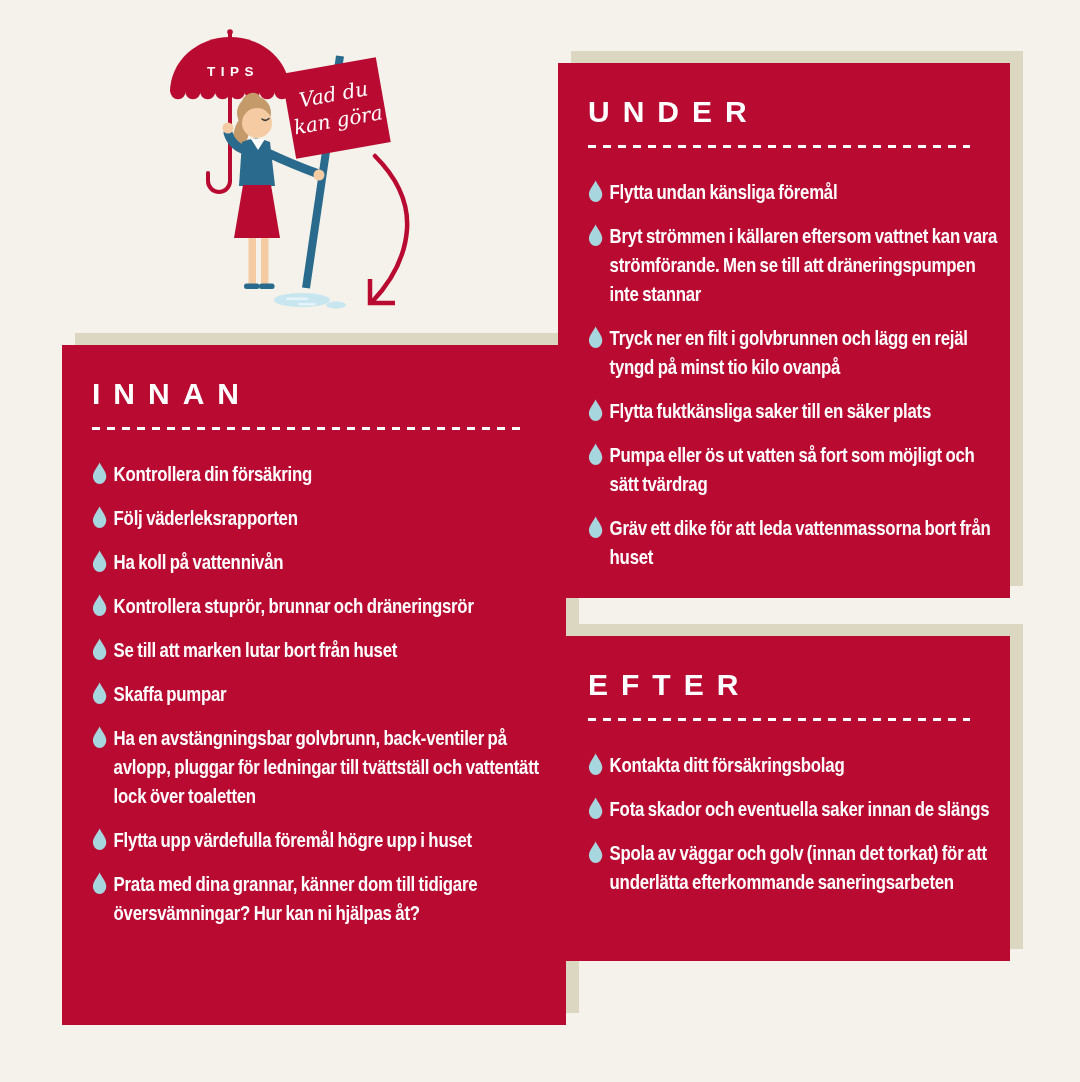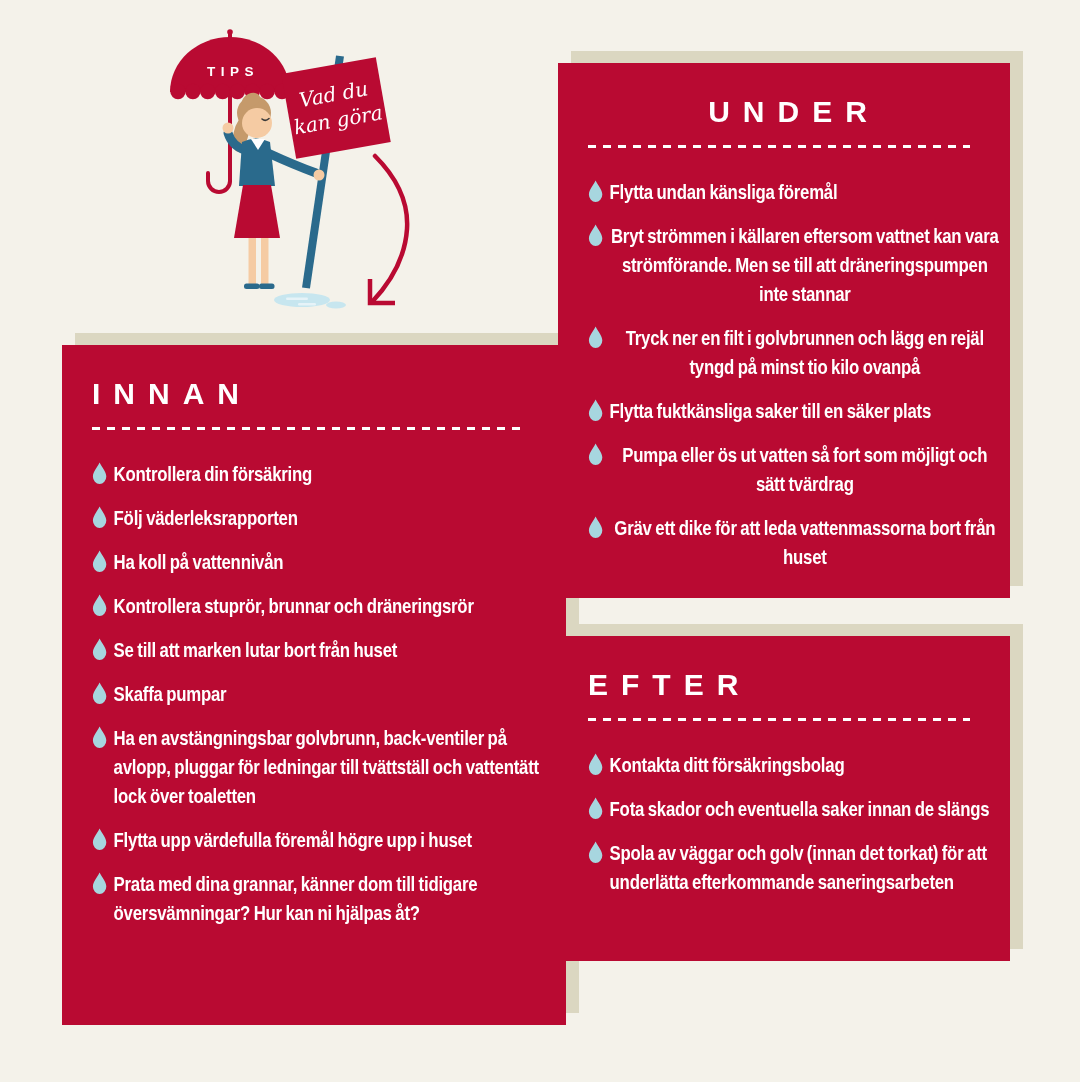--- a/index.html
+++ b/index.html
@@ -23,21 +23,21 @@
   .illustration{position:absolute;left:148px;top:16px;width:330px;height:302px;}
 
   .panel{
     position:absolute;box-sizing:border-box;
     background:var(--panel-red,#B90A32);
     box-shadow:13px -12px 0 0 var(--shadow,#DBD7C1);
     color:#fff;
     padding:34px 10px 12px 30px;
   }
   .panel-innan{left:62px;top:345px;width:504px;min-height:680px;}
-  .panel-under{left:558px;top:63px;width:452px;min-height:513px;text-align:center;}
+  .panel-under{left:558px;top:63px;width:452px;min-height:513px;}
   .panel-efter{left:558px;top:636px;width:452px;min-height:325px;}
 
   .panel h2{
     margin:0;font-size:30px;line-height:1;font-weight:bold;
     letter-spacing:13px;color:#fff;white-space:nowrap;
   }
   .dash{
     height:3px;margin:18px 30px 0 0;
     background:repeating-linear-gradient(90deg,#fff 0 8px,transparent 8px 15px);
   }

